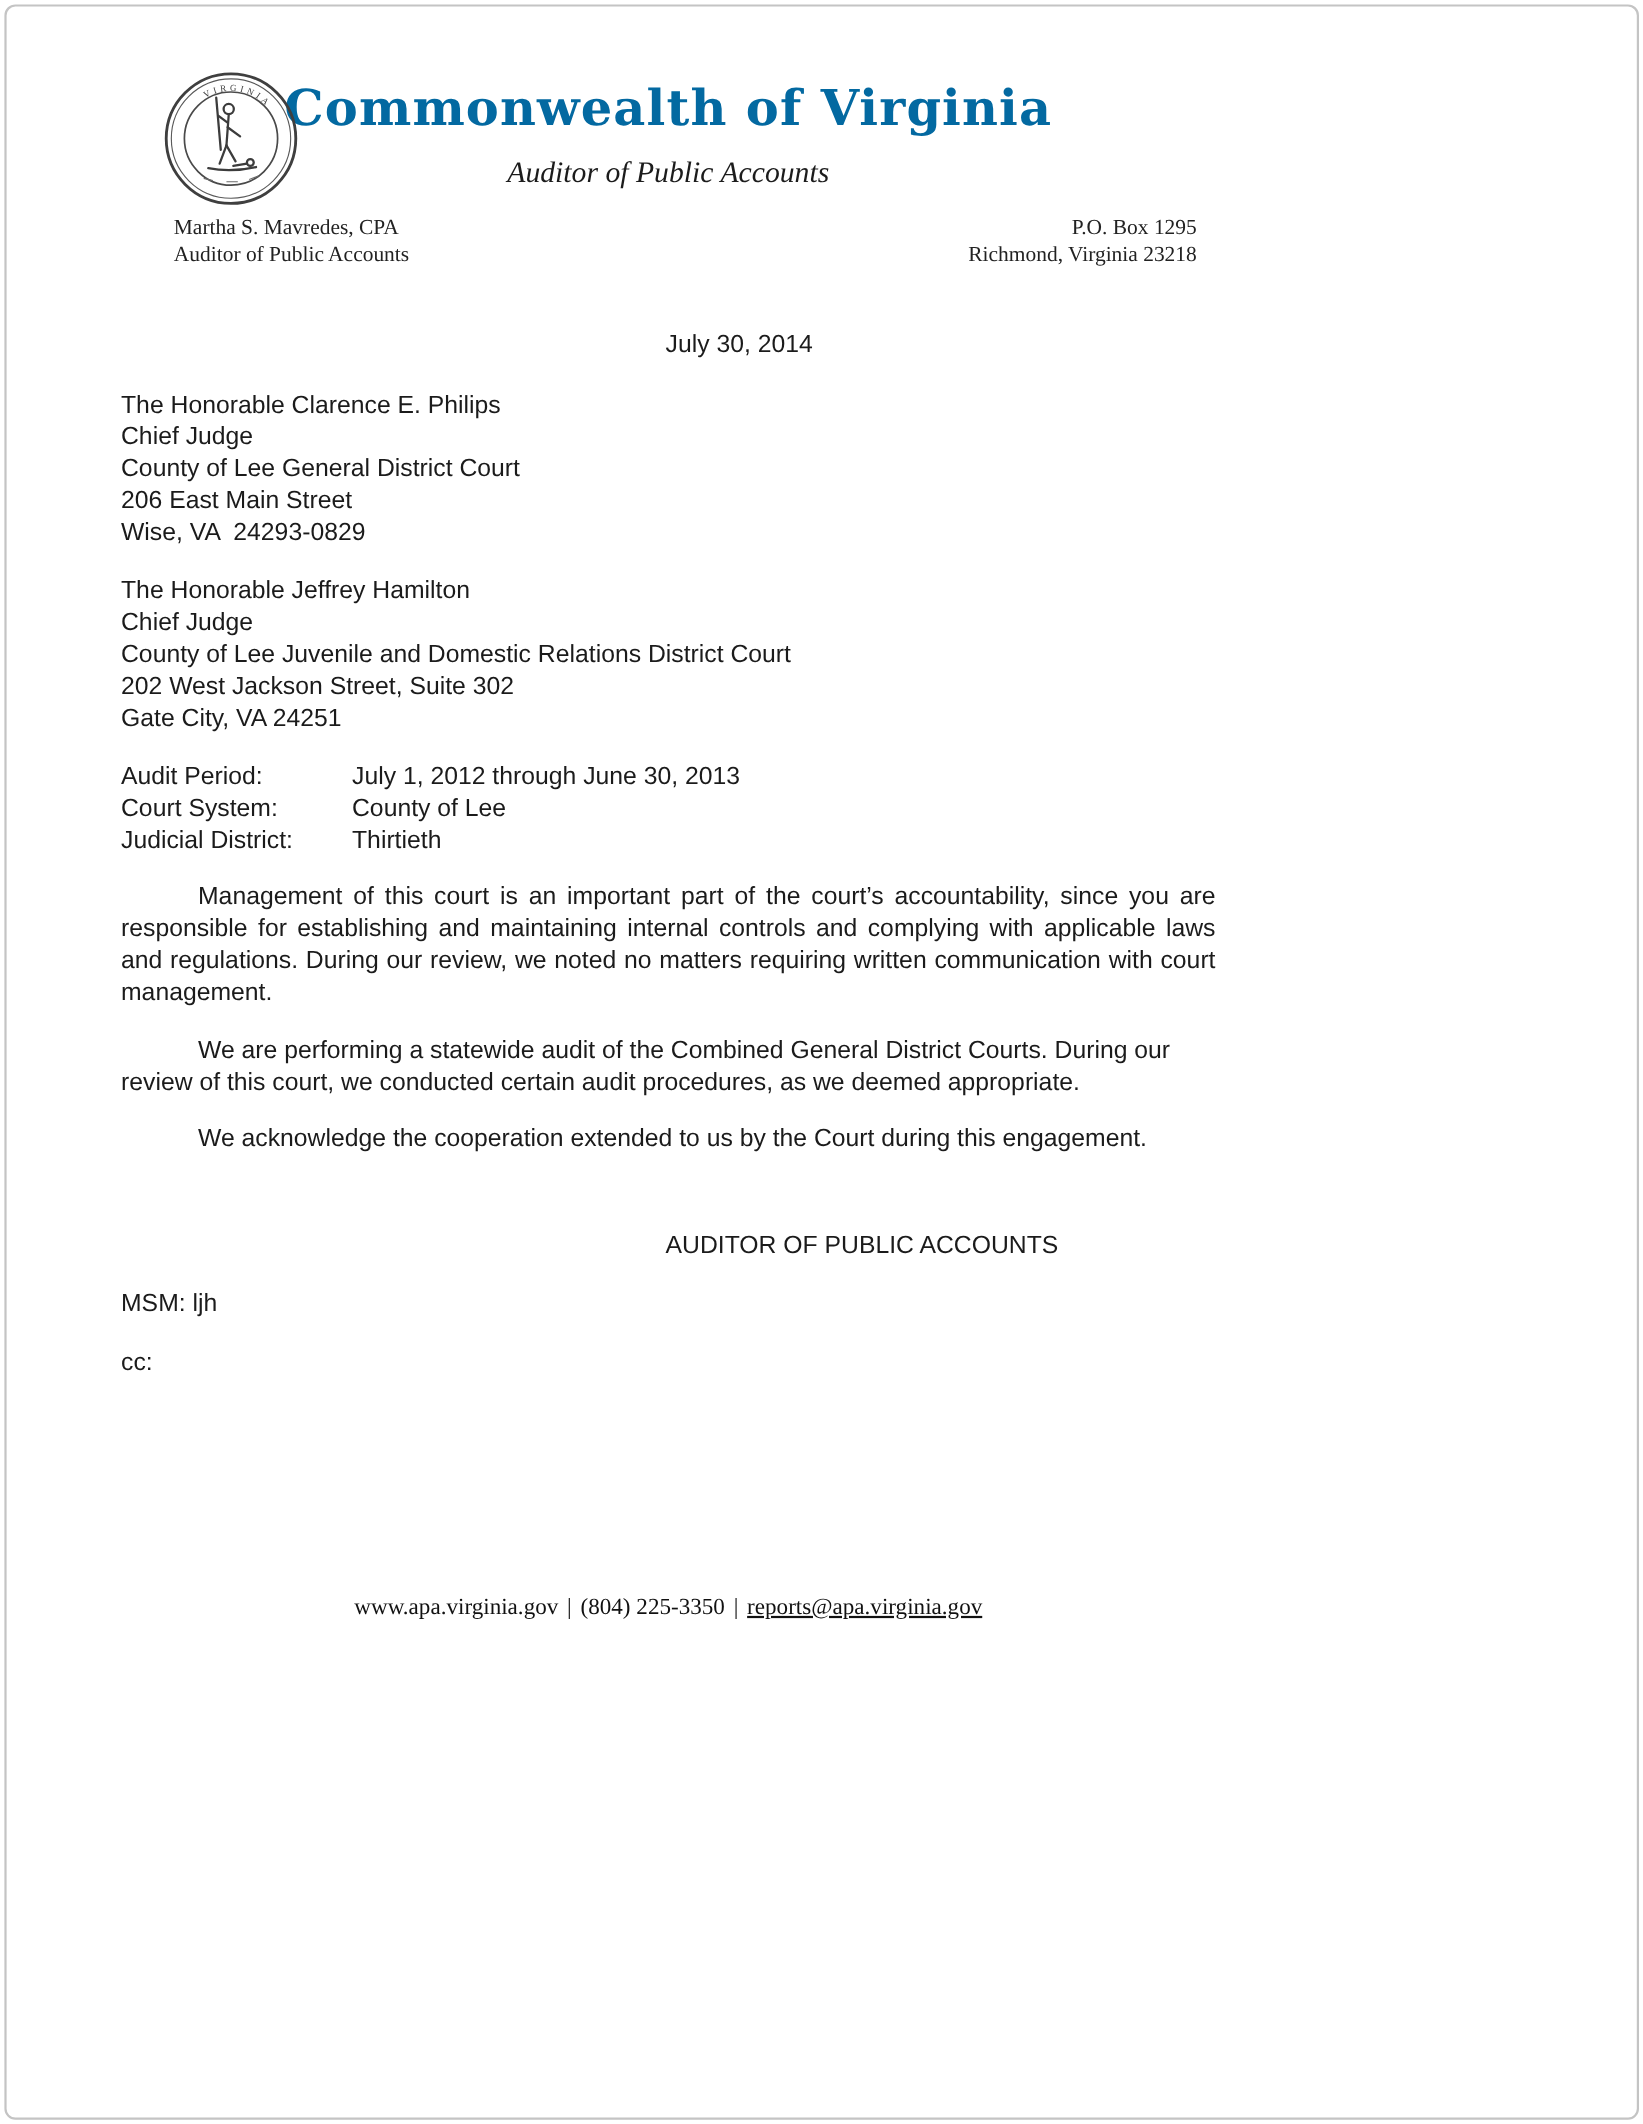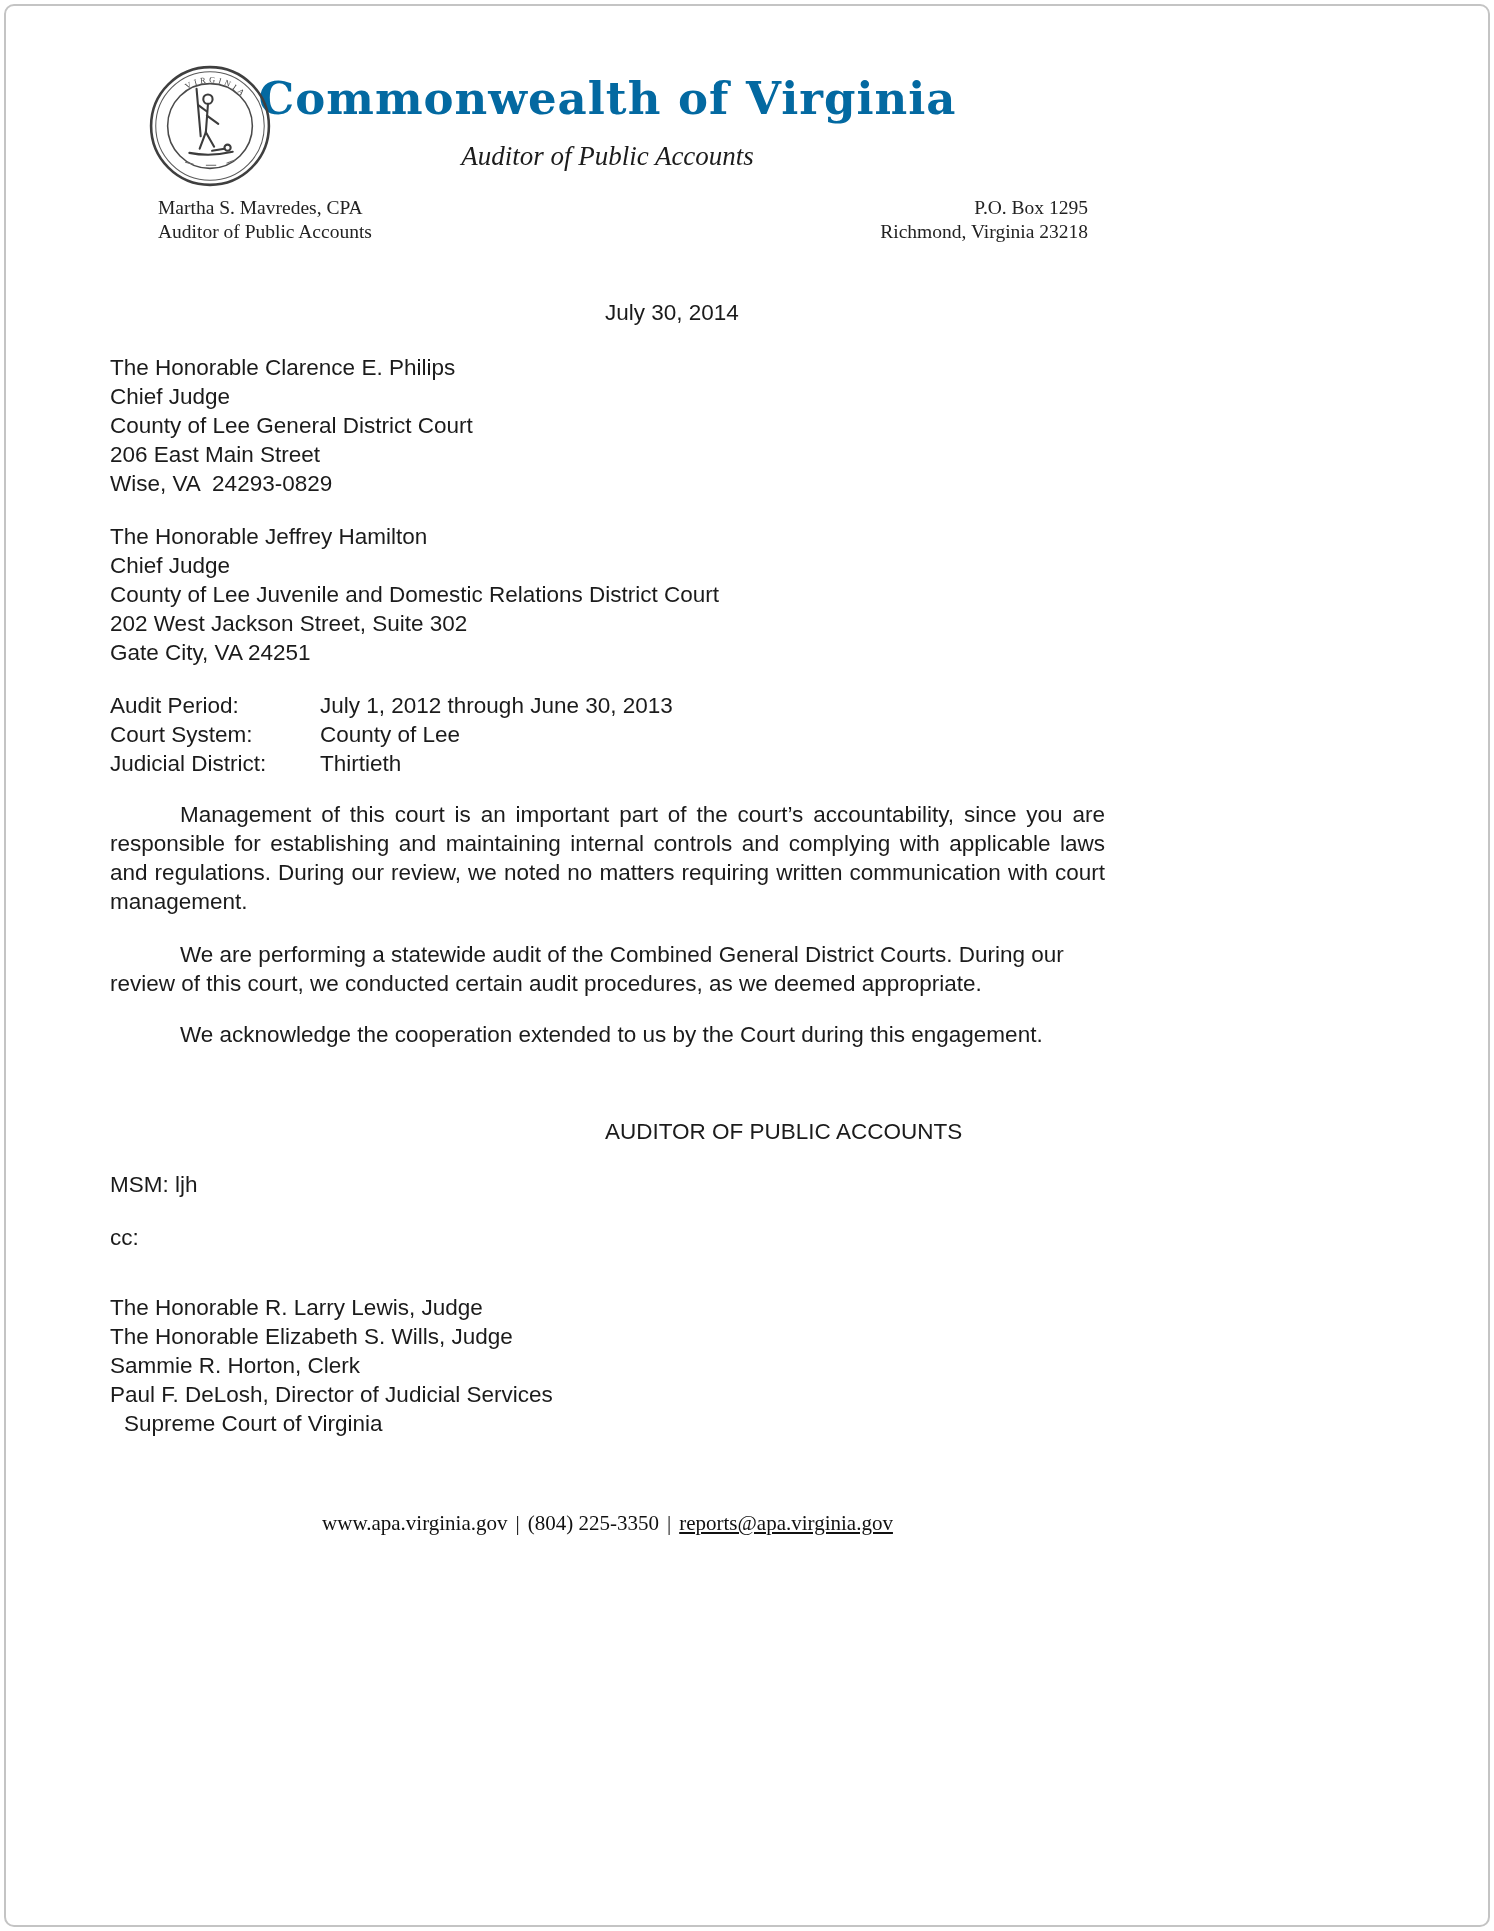--- a/index.html
+++ b/index.html
@@ -61,21 +61,21 @@
 
   .signature-org { margin-top: 68px; padding-left: 495px; }
   .reference-line { margin-top: 24px; }
 
   .cc-block { margin-top: 24px; display: flex; flex-direction: column; }
   .cc-label { width: 70px; flex: 0 0 70px; }
   .cc-item.indented { padding-left: 14px; }
 
   
   .footer {
-    position: absolute; top: 1511px; left: 110px; width: 995px;
+    position: absolute; top: 1448px; left: 110px; width: 995px;
     text-align: center;
     font-family: "Liberation Serif", serif;
     font-size: 21px; color: #111;
   }
   .footer .sep { padding: 0 8px; }
   .footer .email-link { text-decoration: underline; color: #111; cursor: pointer; }
 </style>
 </head>
 <body>
 
@@ -169,26 +169,19 @@
     <p class="para justified">Management of this court is an important part of the court’s accountability, since you are responsible for establishing and maintaining internal controls and complying with applicable laws and regulations.  During our review, we noted no matters requiring written communication with court management.</p>
     <p class="para">We are performing a statewide audit of the Combined General District Courts.  During our review of this court, we conducted certain audit procedures, as we deemed appropriate.</p>
     <p class="para third">We acknowledge the cooperation extended to us by the Court during this engagement.</p>
 
     <div class="signature-org">AUDITOR OF PUBLIC ACCOUNTS</div>
 
     <div class="reference-line">MSM: ljh</div>
 
     <div class="cc-block">
       <div class="cc-label">cc:</div>
-      <div class="cc-items">
-        <div class="cc-item">The Honorable R. Larry Lewis, Judge</div>
-        <div class="cc-item">The Honorable Elizabeth S. Wills, Judge</div>
-        <div class="cc-item">Sammie R. Horton, Clerk</div>
-        <div class="cc-item">Paul F. DeLosh, Director of Judicial Services</div>
-        <div class="cc-item indented">Supreme Court of Virginia</div>
-      </div>
     </div>
   </div>
 
   <div class="footer">
     <span>www.apa.virginia.gov</span><span class="sep">|</span><span>(804) 225-3350</span><span class="sep">|</span><span class="email-link">reports@apa.virginia.gov</span>
   </div>
 </div>
 
 </body></html>

